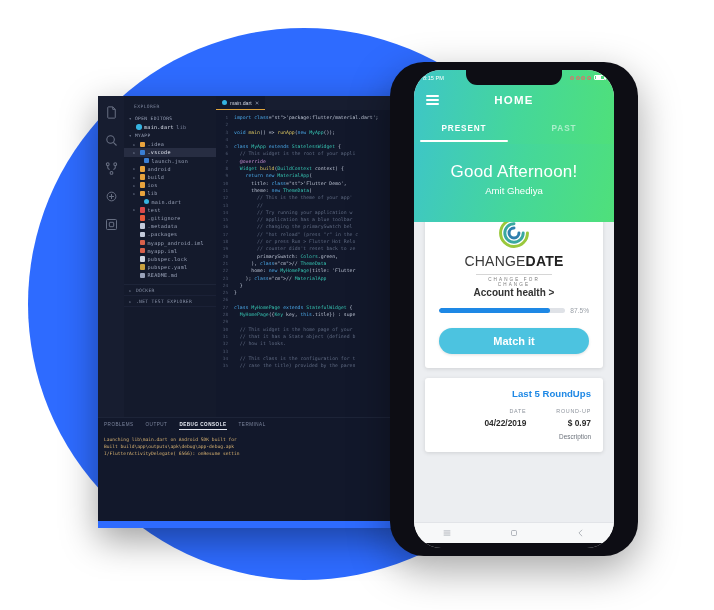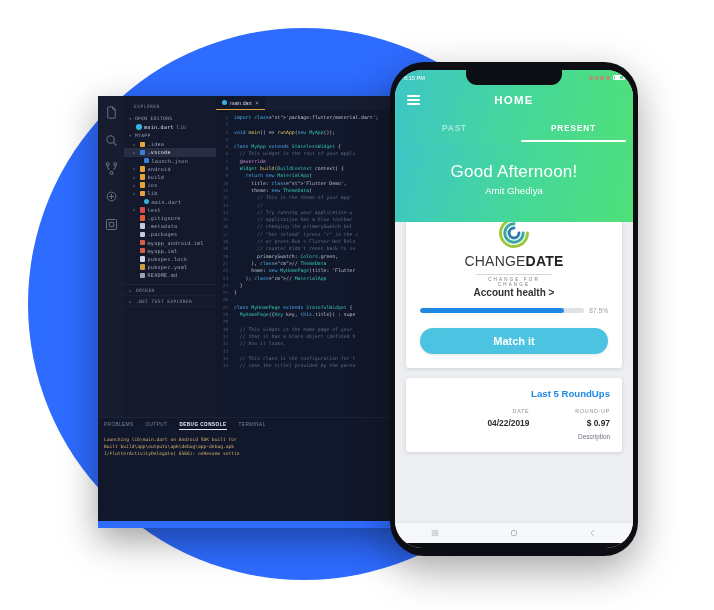--- a/index.html
+++ b/index.html
@@ -137,21 +137,21 @@
   .console-out { padding: 3px 6px; font-size: 4.6px; line-height: 7px; color: #d8b271; white-space: pre; }
   .statusbar { height: 7px; background: #2E6BFF; }
 
   
   .phone {
     position: absolute;
     left: 390px; top: 62px;
     width: 248px; height: 494px;
     background: #0d0d14;
     border-radius: 34px;
-    padding: 8px 5px;
+    padding: 8px 24px;
     box-shadow: 0 14px 40px rgba(0,0,0,.35);
   }
   .screen {
     position: relative;
     width: 100%; height: 100%;
     border-radius: 27px;
     overflow: hidden;
     background: #f0f1f3;
     display: flex; flex-direction: column;
   }
@@ -526,22 +526,22 @@
       <div class="appbar">
         <div class="appbar-top">
           <span class="hamburger">
             <span></span>
               <span></span>
               <span></span>
           </span>
           <div class="app-title">HOME</div>
         </div>
         <div class="tabs" id="tabs-host">
+            <div class="tabi active">PRESENT</div>
             <div class="tabi">PAST</div>
-            <div class="tabi active">PRESENT</div>
           </div>
       </div>
 
       <div class="greet">
         <div class="g1">Good Afternoon!</div>
         <div class="g2">Amit Ghediya</div>
       </div>
 
       <div class="content">
 

